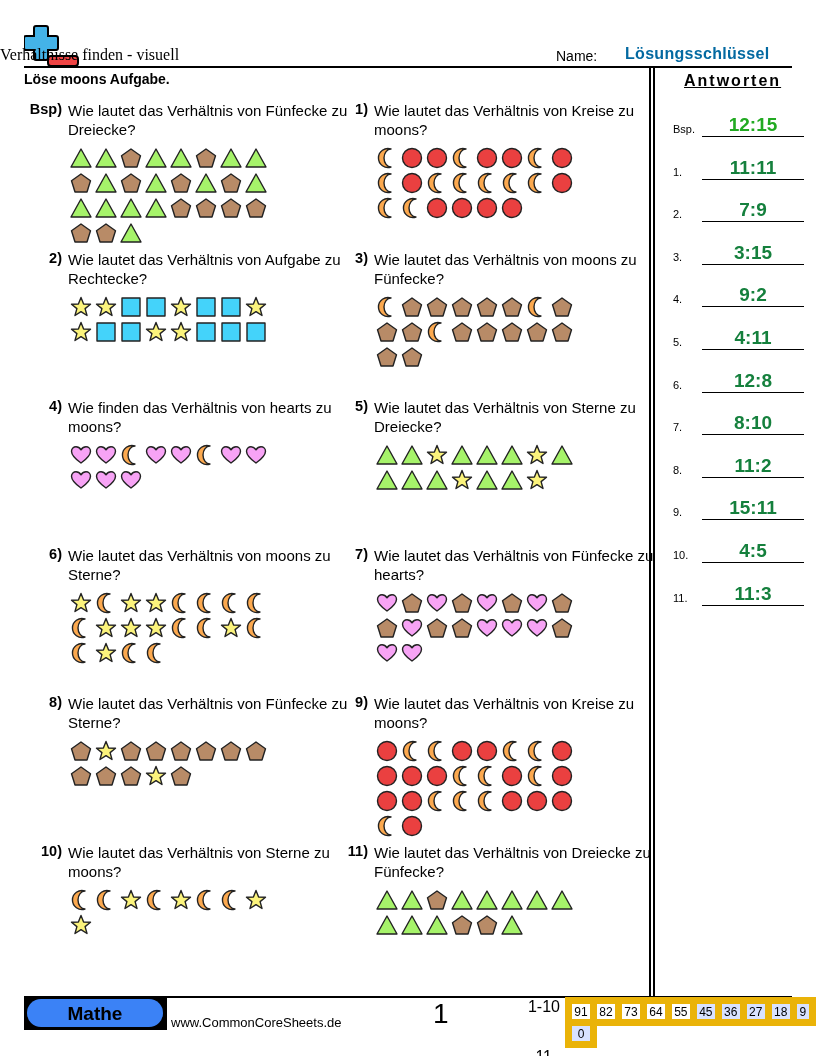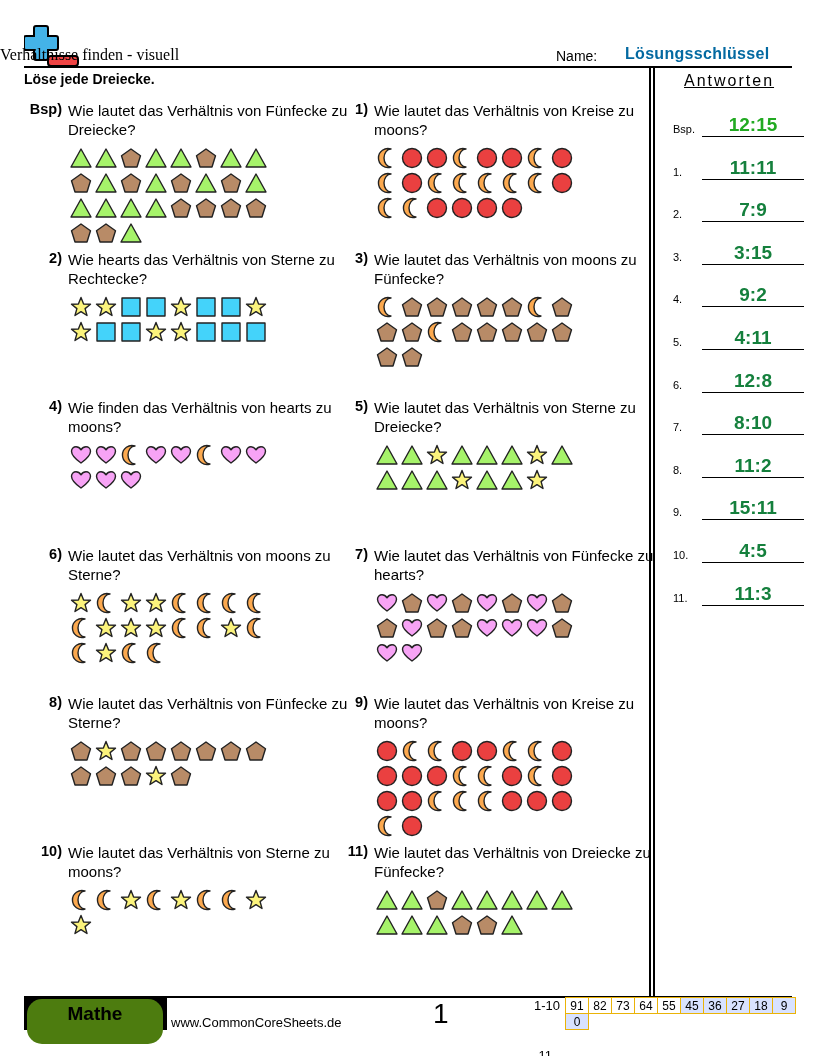--- a/index.html
+++ b/index.html
@@ -6,56 +6,56 @@
   body { width:816px; height:1056px; position:relative; overflow:hidden;
          font-family:"Liberation Sans", sans-serif; color:#000; }
   .header-line { position:absolute; left:24px; top:66px; width:768px; height:2px; background:#000; }
   .logo { position:absolute; left:24px; top:24px; width:56px; height:44px; }
   .title { position:absolute; left:0; width:570px; top:46px; text-align:left; font-size:16px;font-family:Liberation Serif, serif; }
   .name-label { position:absolute; left:556px; top:48px; font-size:14px; }
   .name-value { position:absolute; left:625px; top:45px; font-size:16px; font-weight:bold; color:#0369a1; letter-spacing:0.3px; }
   .instructions { position:absolute; left:24px; top:71px; font-size:14px; font-weight:bold; }
   .vdiv1 { position:absolute; left:649px; top:67px; width:2px; height:930px; background:#000; }
   .vdiv2 { position:absolute; left:653px; top:67px; width:2px; height:930px; background:#000; }
-  .answers-title { position:absolute; left:684px; top:72px; font-size:16px; font-weight:normal; letter-spacing:2px; text-decoration:underline; }
+  .answers-title { position:absolute; left:684px; top:72px; font-size:16px; font-weight:bold; letter-spacing:2px; text-decoration:underline; }
   .ans-row { position:absolute; left:661px; width:132px; height:30px;margin-left:12px; }
   .ans-label { position:absolute; left:0; bottom:2px; font-size:11px; }
   .ans-line { position:absolute; left:29px; bottom:0; width:102px; height:1px; background:#000; }
   .ans-value { position:absolute; left:29px; width:102px; bottom:1px; text-align:center; font-size:19px; font-weight:bold; color:#15803d; }
   .ans-value.example { color:#22aa22; }
   .q { position:absolute; width:300px; }
   .q-num { position:absolute; right:calc(100% - 38px); top:0; font-size:14.5px; font-weight:bold; white-space:nowrap;padding-left:40px; }
   .q-text { position:absolute; left:44px; top:0; width:290px; font-size:15px; line-height:19px; }
   .shapes { position:absolute; left:44px; top:44px; width:210px; display:flex; flex-wrap:wrap; }
   .shape { width:25px; height:25px; display:flex; align-items:center; justify-content:center; }
   .shape svg { width:22px; height:22px; display:block; }
   .footer-line { position:absolute; left:24px; top:996px; width:768px; height:2px; background:#000; }
   .footer-badge { position:absolute; left:24px; top:997px; width:143px; height:33px; background:#000; }
-  .footer-pill { position:absolute; left:27px; top:999px; width:136px; height:45px; border-radius:15px; background:#4d7c0f; text-align:center; font-weight:bold; font-size:19px; line-height:29px; }
+  .footer-pill { position:absolute; left:27px; top:999px; width:136px; height:28px; border-radius:15px; background:#3b82f6; text-align:center; font-weight:bold; font-size:19px; line-height:29px; }
   .footer-site { position:absolute; left:171px; top:1015px; font-size:13px; }
   .footer-page { position:absolute; left:433px; top:998px; font-size:28px; }
-  .score-label { position:absolute; font-size:13px; text-align:right; width:40px; }
+  .score-label { position:absolute; font-size:16px; text-align:right; width:40px; }
   .score-table { position:absolute; left:565px; top:997px; border-collapse:collapse; font-size:12px; }
-  .score-table td { border:1px solid #eab308; width:18px; height:15px; padding:0 2px; text-align:center; }
+  .score-table td { border:7px solid #eab308; width:18px; height:15px; padding:0 2px; text-align:center; }
   .score-table td.hl { background:#d8e2ff; }
 </style>
 </head>
 <body>
 
 <div class="logo">
   <svg width="56" height="44" viewBox="0 0 56 44">
     <path d="M12 2 h10 a2 2 0 0 1 2 2 v8 h8 a2 2 0 0 1 2 2 v10 a2 2 0 0 1 -2 2 h-8 v8 a2 2 0 0 1 -2 2 h-10 a2 2 0 0 1 -2 -2 v-8 h-8 a2 2 0 0 1 -2 -2 v-10 a2 2 0 0 1 2 -2 h8 v-8 a2 2 0 0 1 2 -2 z" fill="#44b3e8" stroke="#000" stroke-width="2"></path>
     <rect x="24" y="32" width="30" height="10" rx="3" fill="#ef4444" stroke="#000" stroke-width="2"></rect>
   </svg>
 </div>
 <div class="title">Verhältnisse finden - visuell</div>
 <div class="name-label">Name:</div>
 <div class="name-value">Lösungsschlüssel</div>
 <div class="header-line"></div>
-<div class="instructions">Löse jede Dreiecke.</div>
+<div class="instructions">Löse moons Aufgabe.</div>
 
 <div class="vdiv1"></div>
 <div class="vdiv2"></div>
 
 <div id="questions">
     <div class="q" style="left: 24px; top: 101px;">
       <span class="q-num">Bsp)</span>
     <span class="q-text">Wie lautet das Verhältnis von Fünfecke zu Dreiecke?</span>
     <div class="shapes">
         <span class="shape">
@@ -306,21 +306,21 @@
         </span>
         <span class="shape">
           <svg viewBox="0 0 22 22">
             <circle cx="11" cy="11" r="9.5" fill="#ea4040" stroke="#222" stroke-width="1.4" stroke-linejoin="round"></circle>
           </svg>
         </span>
       </div>
     </div>
     <div class="q" style="left: 24px; top: 250px;">
       <span class="q-num">2)</span>
-    <span class="q-text">Wie hearts das Verhältnis von Sterne zu Rechtecke?</span>
+    <span class="q-text">Wie lautet das Verhältnis von Aufgabe zu Rechtecke?</span>
     <div class="shapes">
         <span class="shape">
           <svg viewBox="0 0 22 22">
             <polygon points="11,1.5 13.6,8 20.5,8.3 15.1,12.6 17,19.5 11,15.6 5,19.5 6.9,12.6 1.5,8.3 8.4,8" fill="#fbf37c" stroke="#222" stroke-width="1.4" stroke-linejoin="round"></polygon>
           </svg>
         </span>
         <span class="shape">
           <svg viewBox="0 0 22 22">
             <polygon points="11,1.5 13.6,8 20.5,8.3 15.1,12.6 17,19.5 11,15.6 5,19.5 6.9,12.6 1.5,8.3 8.4,8" fill="#fbf37c" stroke="#222" stroke-width="1.4" stroke-linejoin="round"></polygon>
           </svg>

